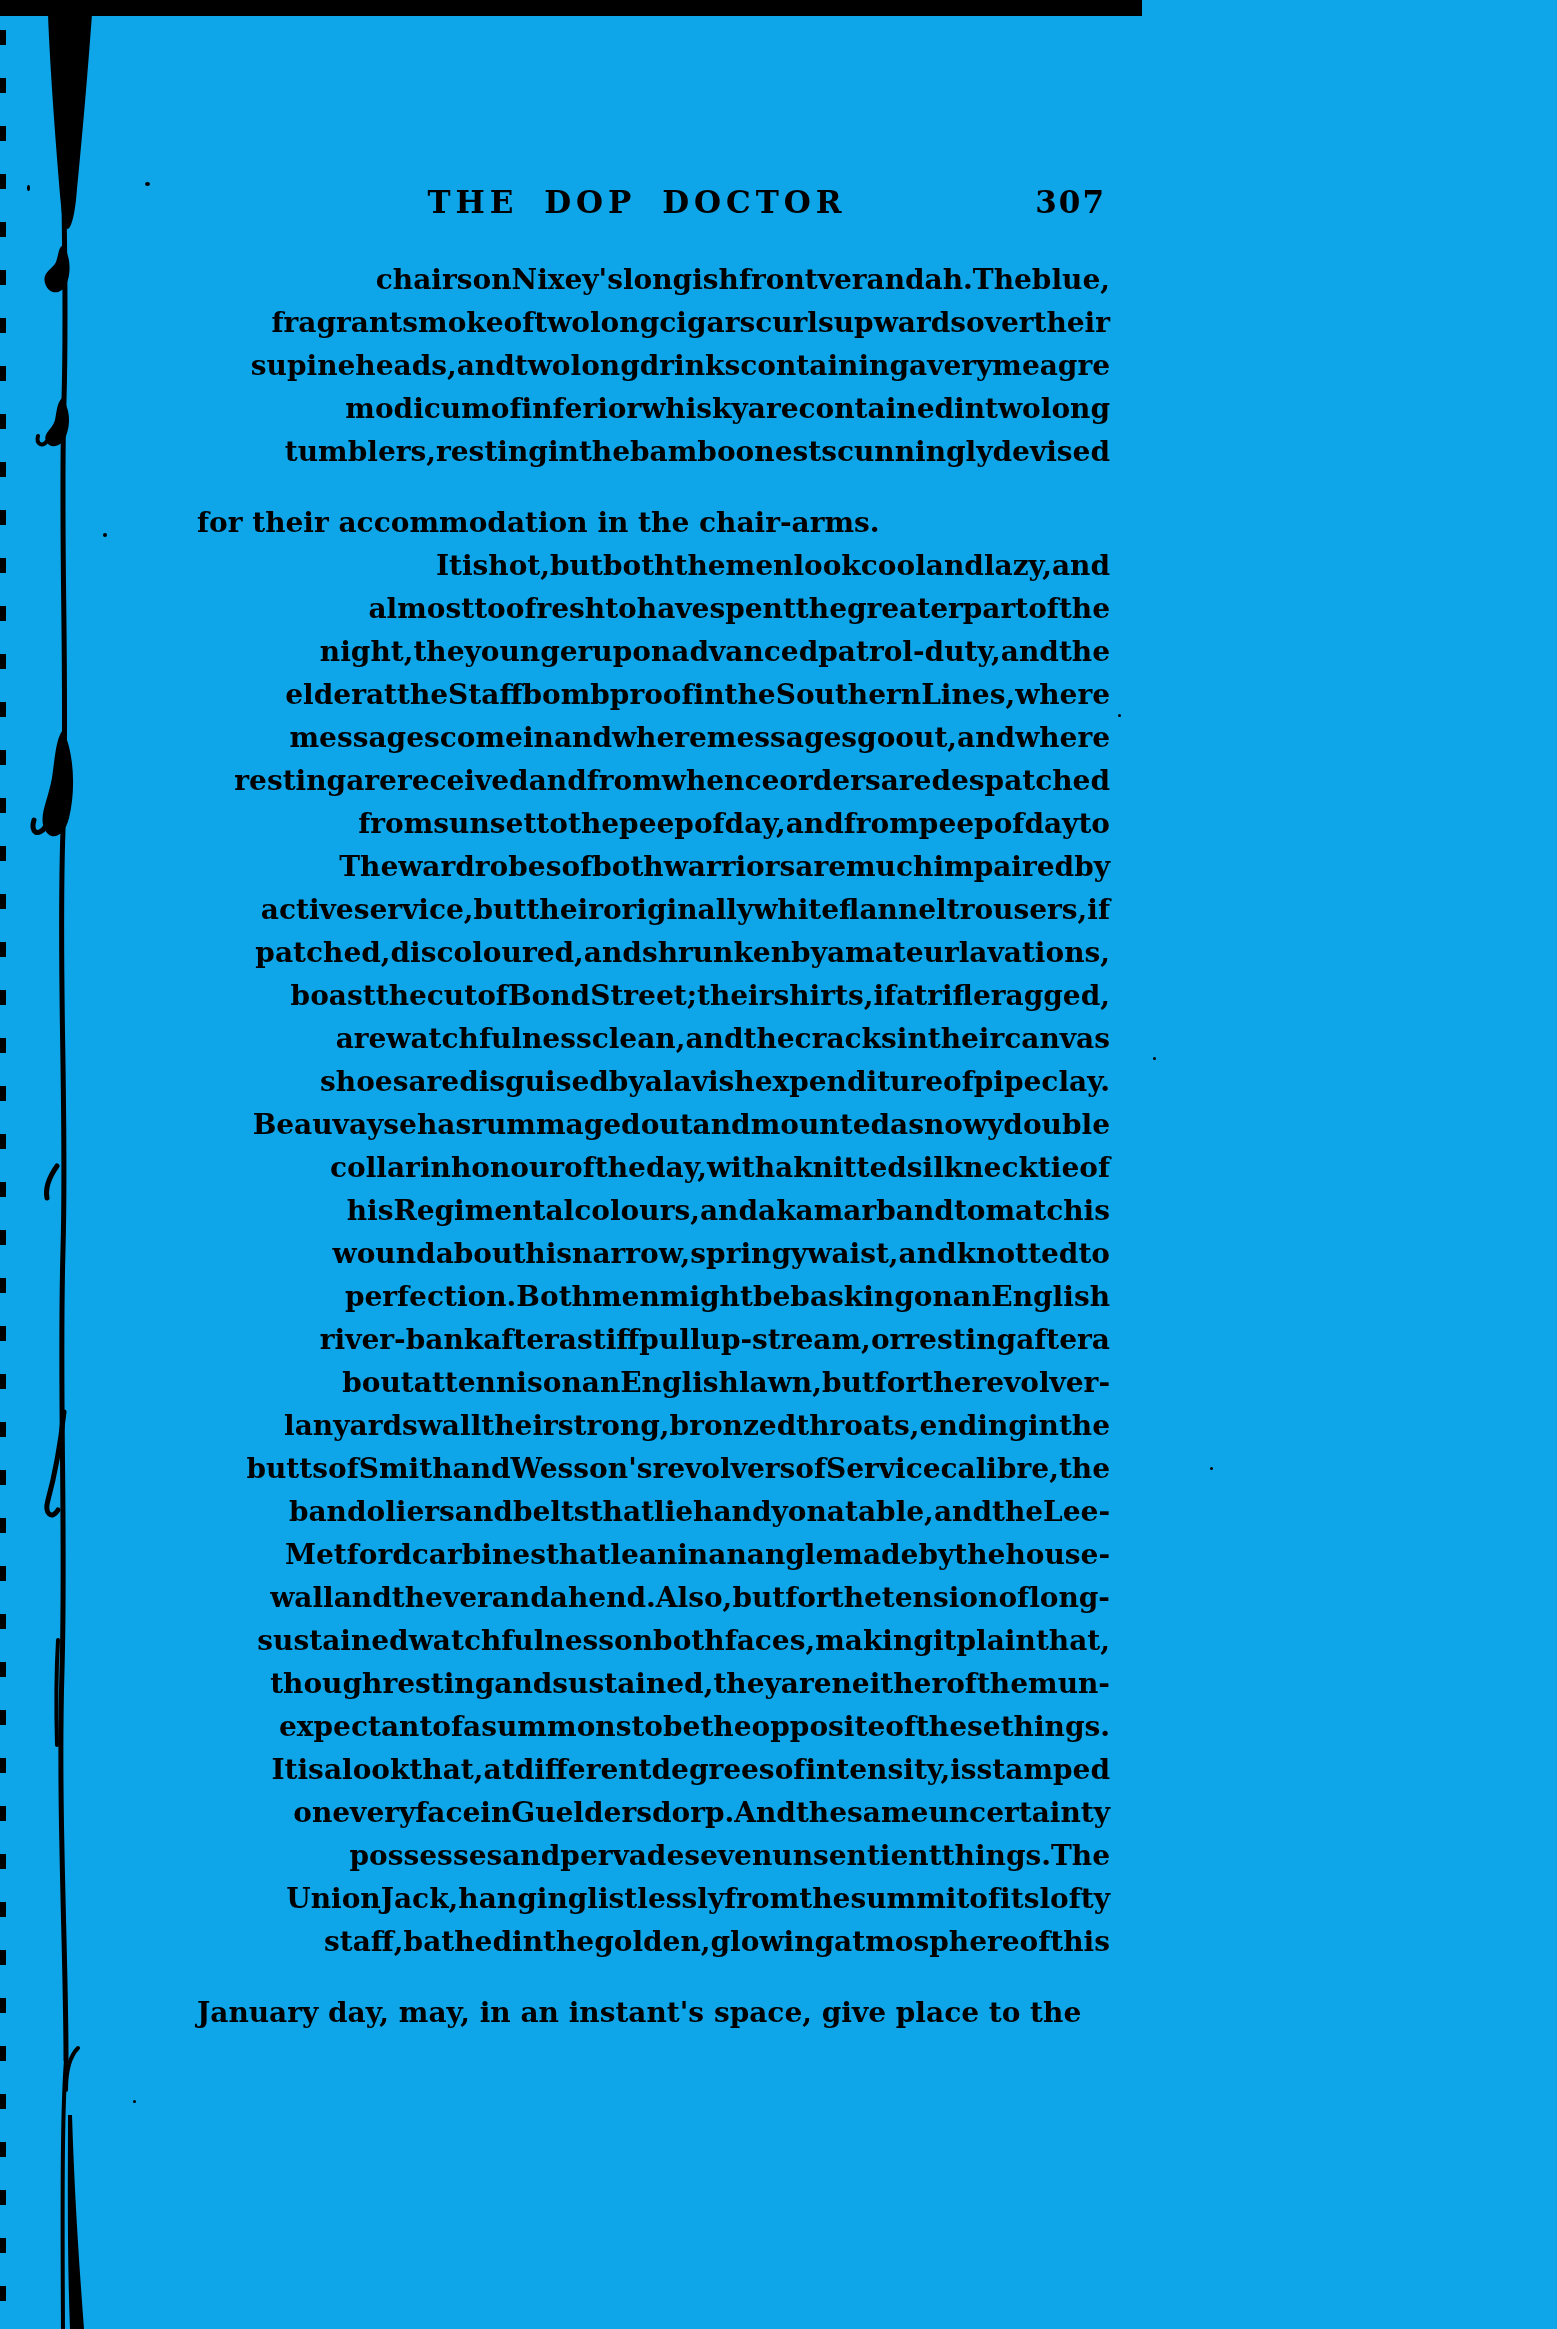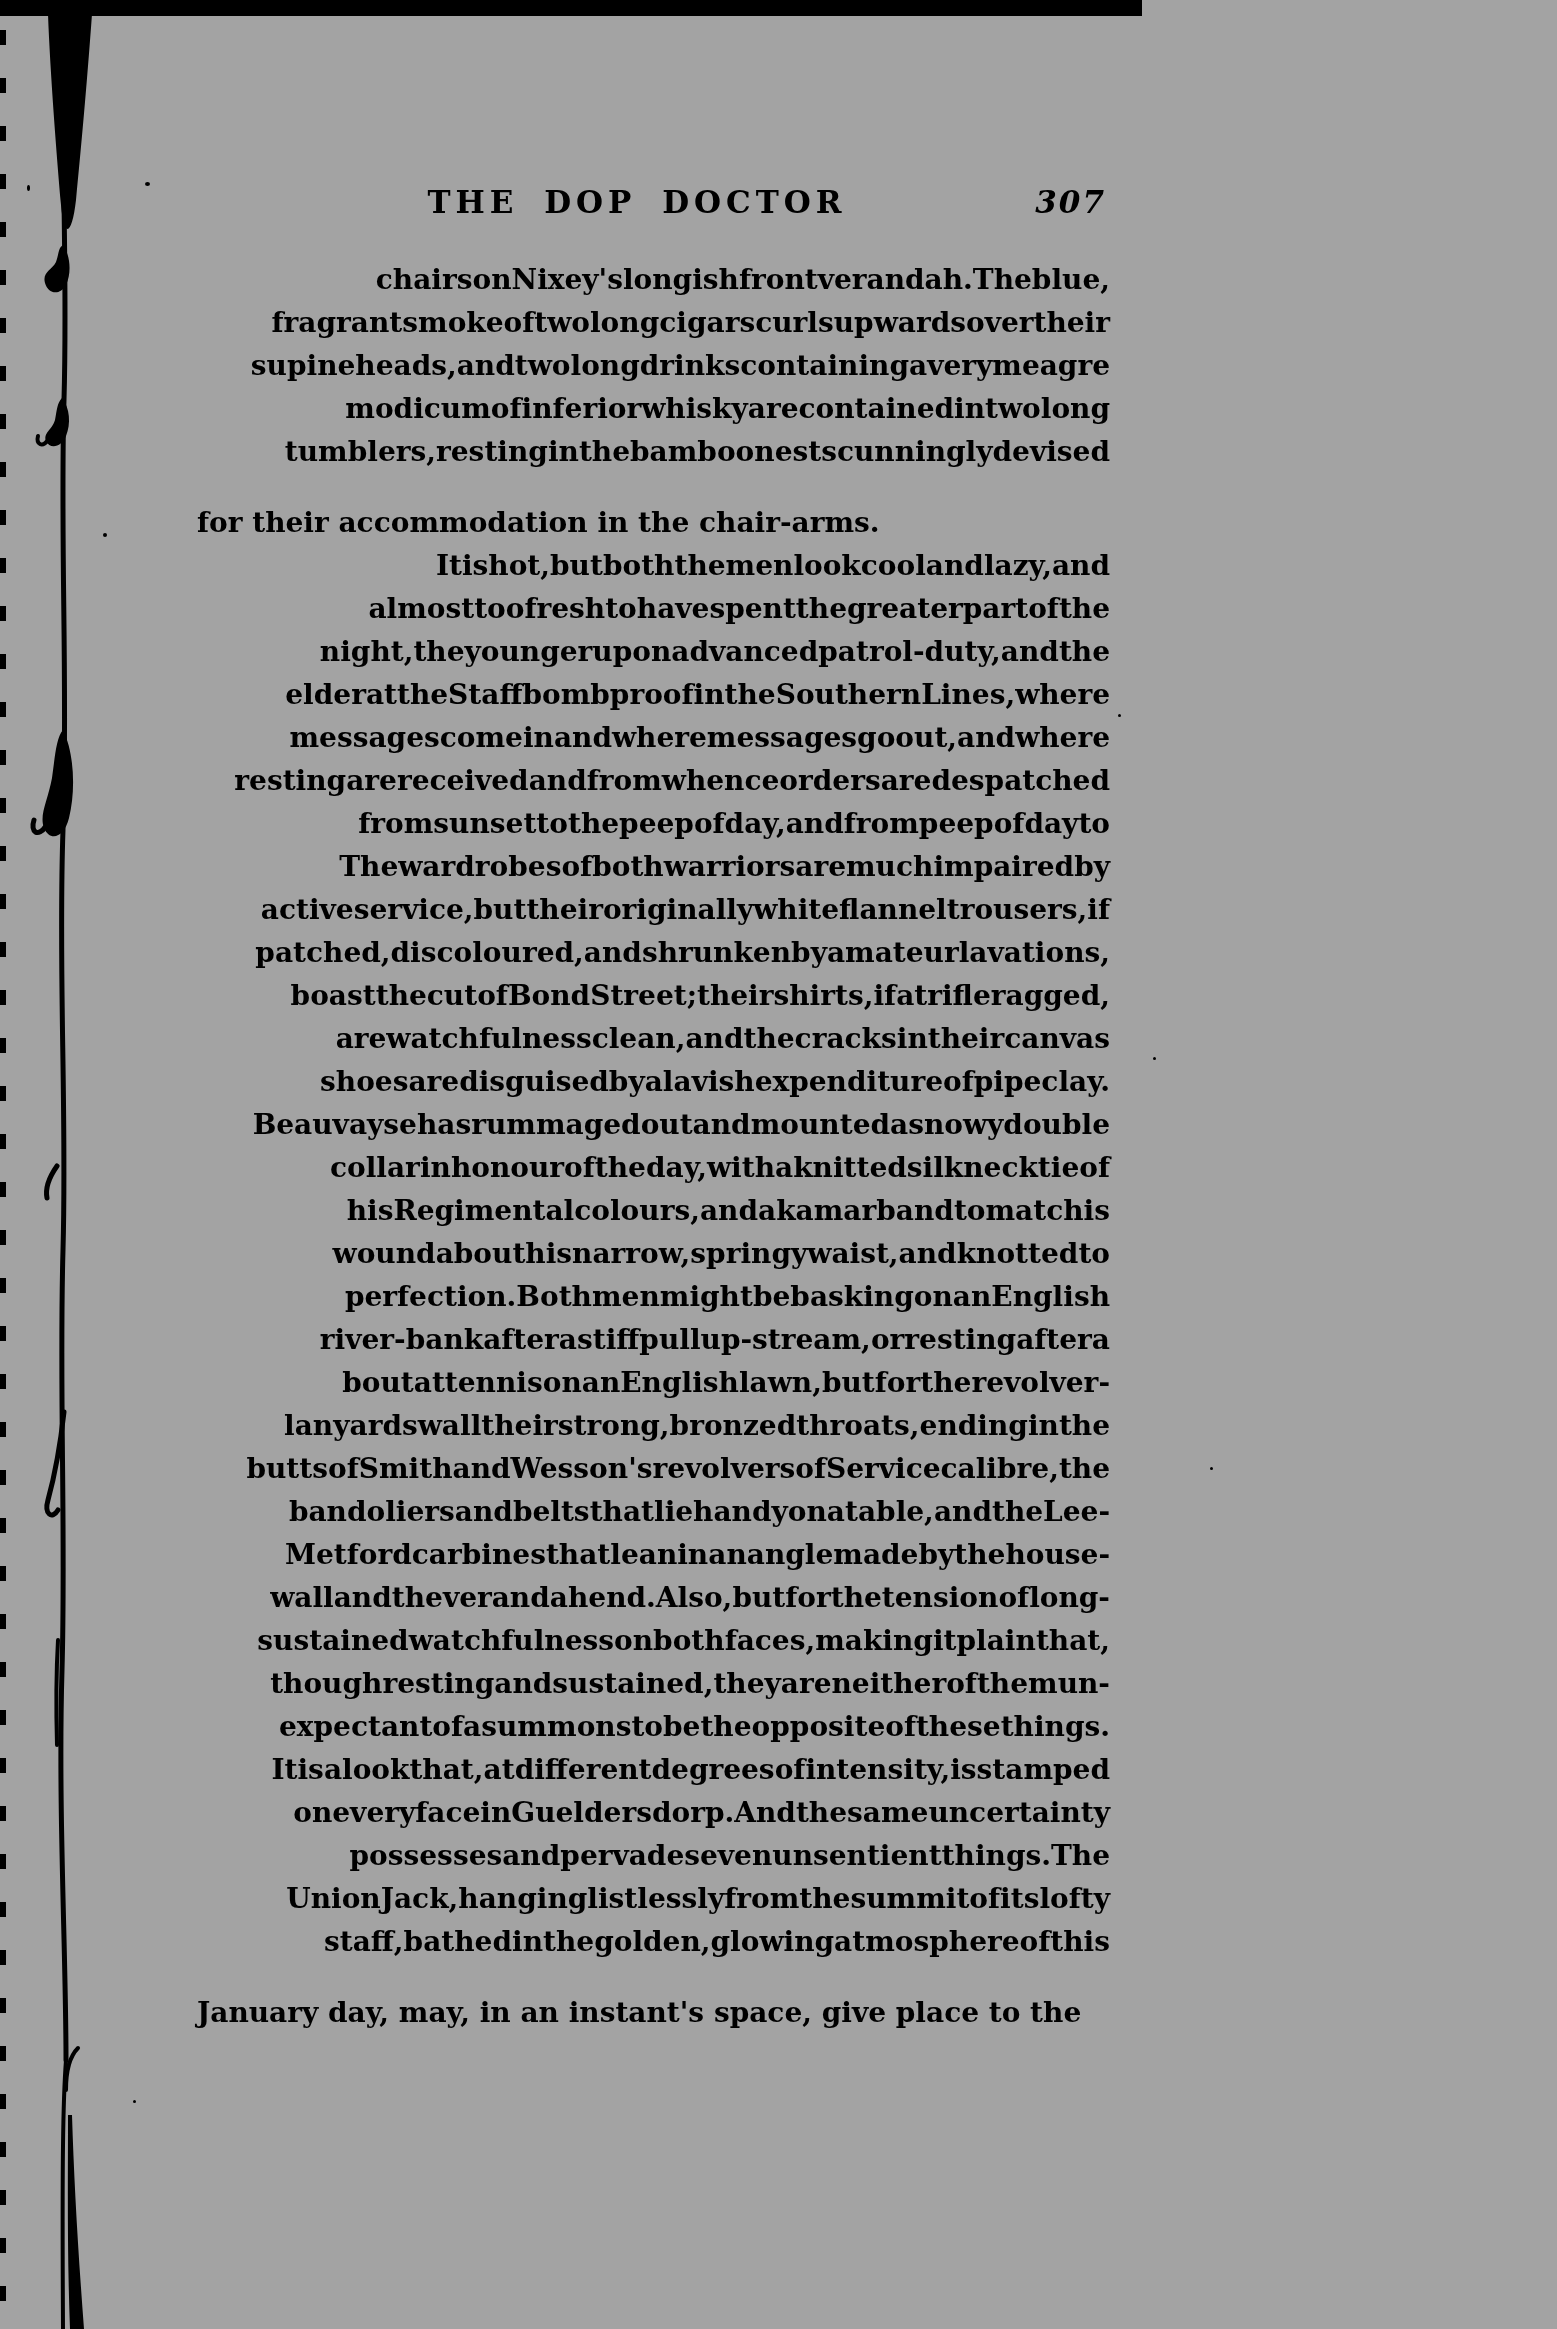--- a/index.html
+++ b/index.html
@@ -2,41 +2,41 @@
 <html><head>
 <meta charset="utf-8">
 <style>
   html,body{margin:0;padding:0;}
   body{
     width:1557px;height:2329px;
     background:#ffffff;
     font-family:"DejaVu Serif","Liberation Serif",serif;
     overflow:hidden;
   }
-  #page{position:relative;width:1557px;height:2329px;background:#a3a3a3;overflow:hidden;}
+  #page{position:relative;width:1557px;height:2329px;background:#0ea5e9;overflow:hidden;}
 
   
   .top-bar{position:absolute;left:0;top:0;width:1142px;height:16px;background:#000;}
   .left-edge{
     position:absolute;left:0;top:30px;width:6px;height:2299px;
     background:repeating-linear-gradient(to bottom,#000 0 15px,transparent 15px 48px);
   }
   .binding-svg{position:absolute;left:0;top:0;}
 
   .speck{position:absolute;background:#000;border-radius:50%;}
 
   
   .page-header{position:absolute;left:197px;top:184px;width:913px;height:42px;color:#000;}
   .header-title{
     position:absolute;left:440px;transform:translateX(-50%);
     font-size:31px;font-weight:bold;letter-spacing:5px;word-spacing:10px;white-space:nowrap;
   }
   .header-page-number{
     position:absolute;right:4px;top:0;
-    font-size:31px;font-weight:bold;letter-spacing:2px;font-style:italic;
+    font-size:31px;font-weight:bold;letter-spacing:2px;
   }
 
   
   .body-text{
     position:absolute;left:197px;top:258px;width:913px;
     font-size:28px;font-weight:bold;color:#000;
   }
   .line{
     display:flex;justify-content:flex-end;
     height:43px;line-height:43px;width:913px;box-sizing:border-box;

